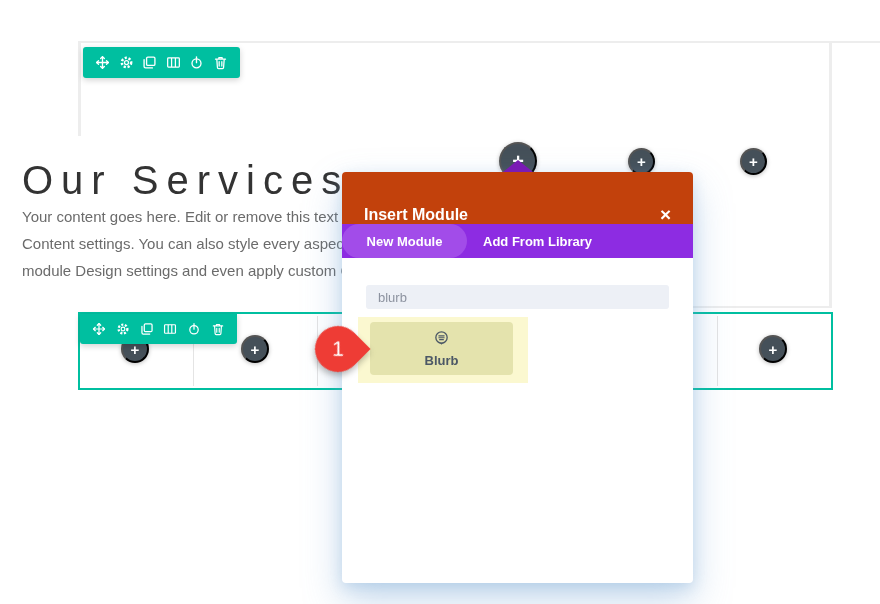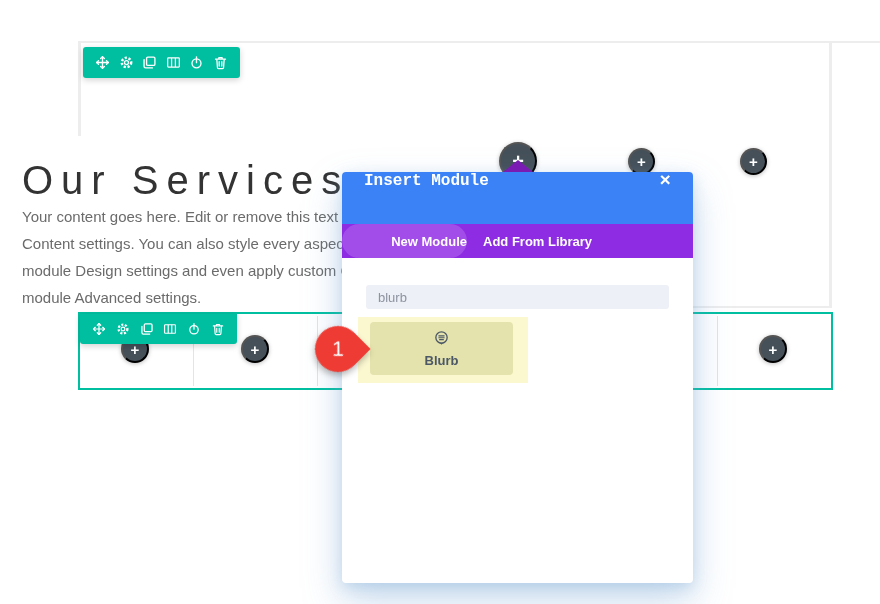--- a/index.html
+++ b/index.html
@@ -48,28 +48,28 @@
     border:2px solid #00bfa0; background:#ffffff; z-index:1; }
   .col-divider { position:absolute; top:2px; height:70px; width:1px; background:#e4e4e4; }
 
   
   .modal { left:342px; top:172px; width:351px; height:411px; background:#ffffff;
     border-radius:4px; box-shadow:0 18px 38px rgba(110,160,210,.38), 0 4px 14px rgba(110,160,210,.28);
     z-index:10; }
   .modal-caret { position:absolute; top:-12px; left:161px; width:0; height:0;
     border-left:15px solid transparent; border-right:15px solid transparent;
     border-bottom:12px solid #7a1bb4; }
-  .modal-header { height:52px; background:#3b82f6; border-radius:4px 4px 0 0;
-    display:flex; align-items:flex-start; padding:0 22px;font-family:Liberation Mono, monospace; }
+  .modal-header { height:52px; background:#c2410c; border-radius:4px 4px 0 0;
+    display:flex; align-items:flex-end; padding:0 22px; }
   .modal-title { color:#ffffff; font-weight:bold; font-size:16px; }
   .modal-close { margin-left:auto; color:#ffffff; font-size:19px; font-weight:bold;
     background:none; border:none; cursor:pointer; line-height:1; font-family:inherit; }
   .modal-tabs { height:34px; background:#8d2ce2; display:flex; }
   .tab { color:#ffffff; font-size:13px; font-weight:bold; display:flex; align-items:center; }
-  .tab-active { width:125px; justify-content:flex-end; background:#a24ce9;border-radius:17px; }
+  .tab-active { width:125px; justify-content:center; background:#a24ce9;border-radius:17px; }
   .tab-plain { padding-left:16px; }
   .modal-search { display:block; margin:27px 24px 0; width:303px; height:24px;
     background:#edf0f6; border:none; border-radius:3px; padding:0 12px;
     color:#8d93a0; font-size:13px; font-family:inherit; outline:none; }
   .hl-outer { position:absolute; left:16px; top:145px; width:170px; height:66px;
     background:#fbf8d0; }
   .hl-inner { position:absolute; left:12px; top:5px; width:143px; height:53px;
     background:#e4e3ad; border-radius:4px; display:flex; flex-direction:column;
     align-items:center; justify-content:center; gap:2px; cursor:pointer; }
   .module-label { color:#4c5866; font-size:13px; font-weight:bold; }
@@ -127,21 +127,20 @@
         <path d="M7.4 8v5.2M10.6 8v5.2"></path>
       </svg>
     </span>
 </div>
 
 <h1 class="abs page-heading">Our Services</h1>
 <div class="abs page-paragraph">
   <div class="pline">Your content goes here. Edit or remove this text inline or in the module</div>
   <div class="pline">Content settings. You can also style every aspect of this content in the</div>
   <div class="pline">module Design settings and even apply custom CSS to this text in the</div>
-  <div class="pline">module Advanced settings.</div>
 </div>
 
 <button class="abs plus-btn plus-lg pA">+</button>
 <button class="abs plus-btn plus-sm pB">+</button>
 <button class="abs plus-btn plus-sm pC">+</button>
 
 <div class="abs row-box">
   <div class="col-divider" style="left:113px"></div>
   <div class="col-divider" style="left:237px"></div>
   <div class="col-divider" style="left:637px"></div>

